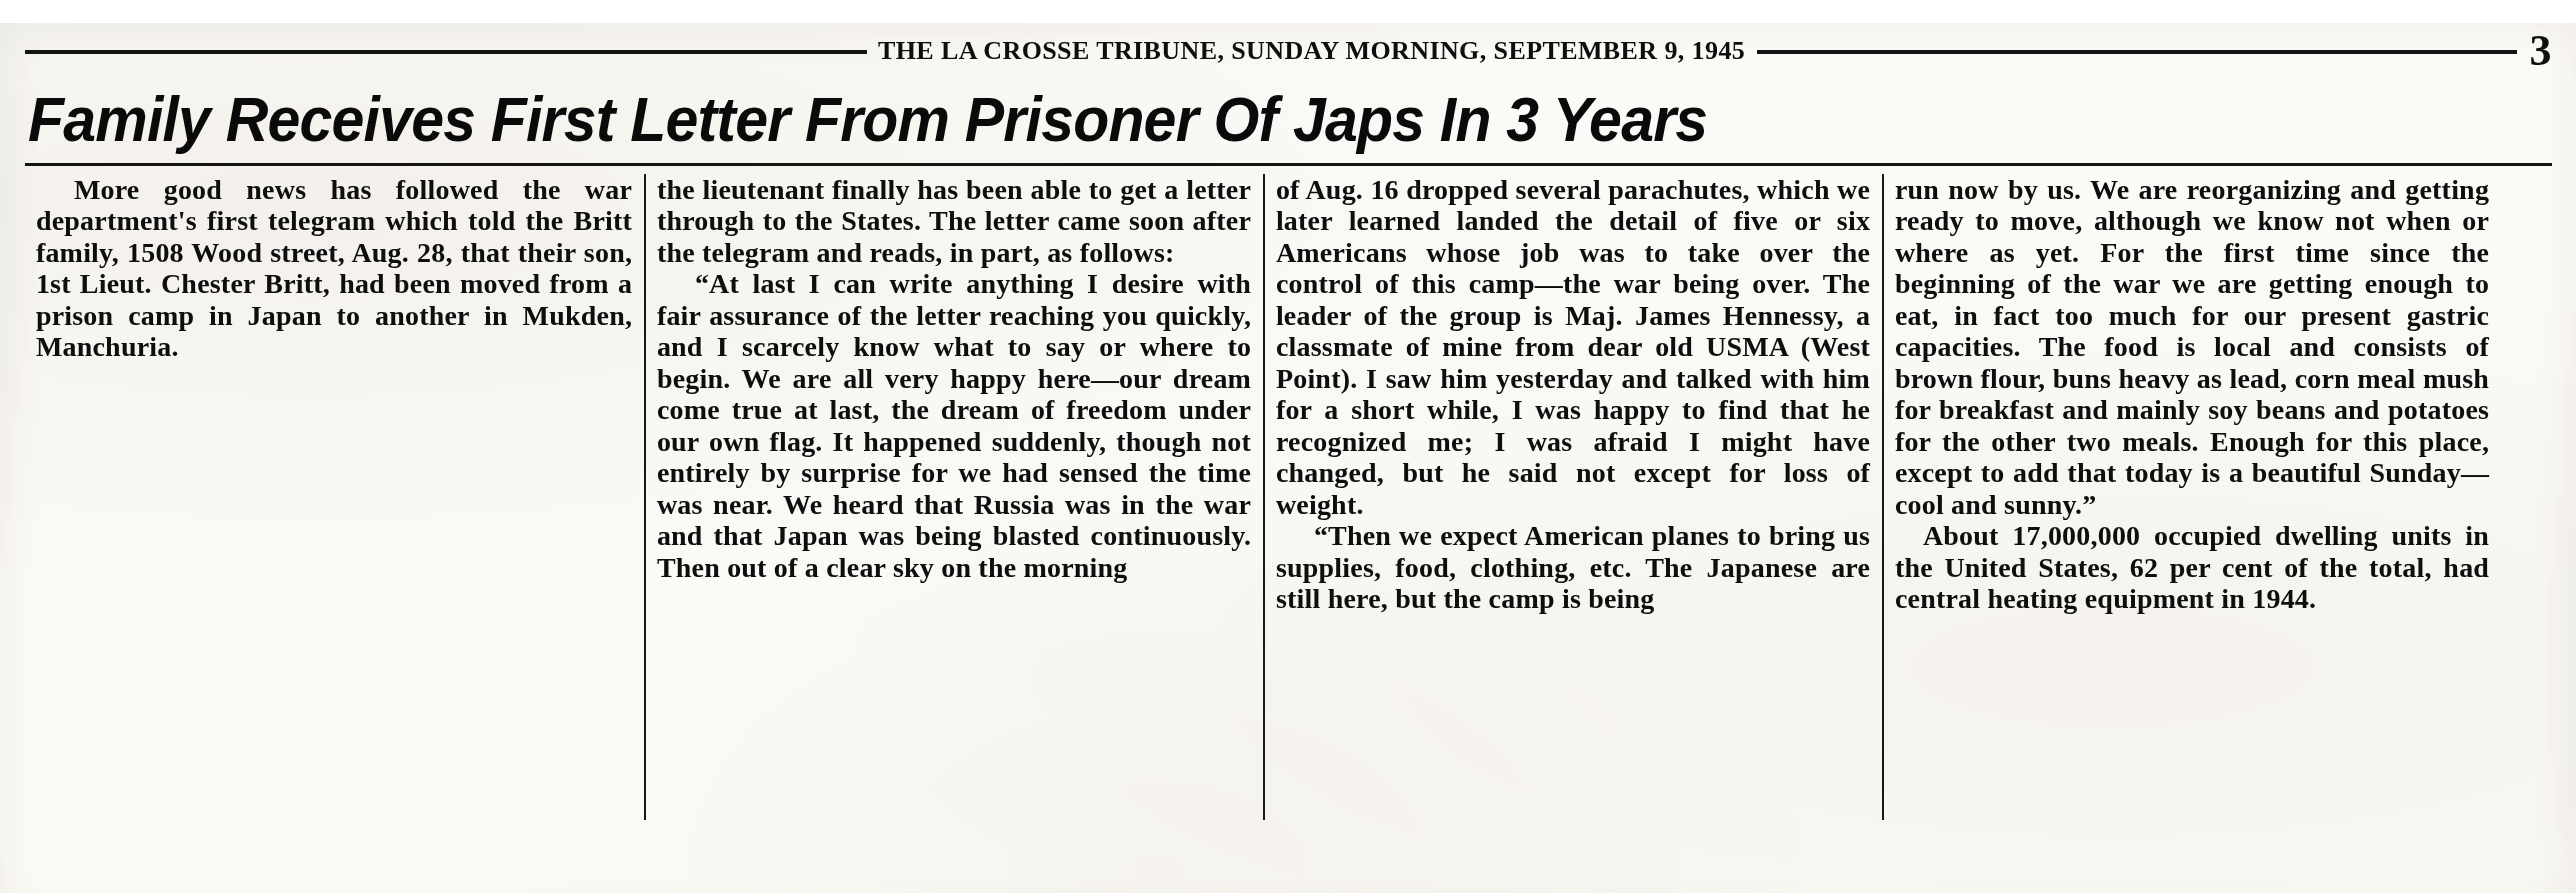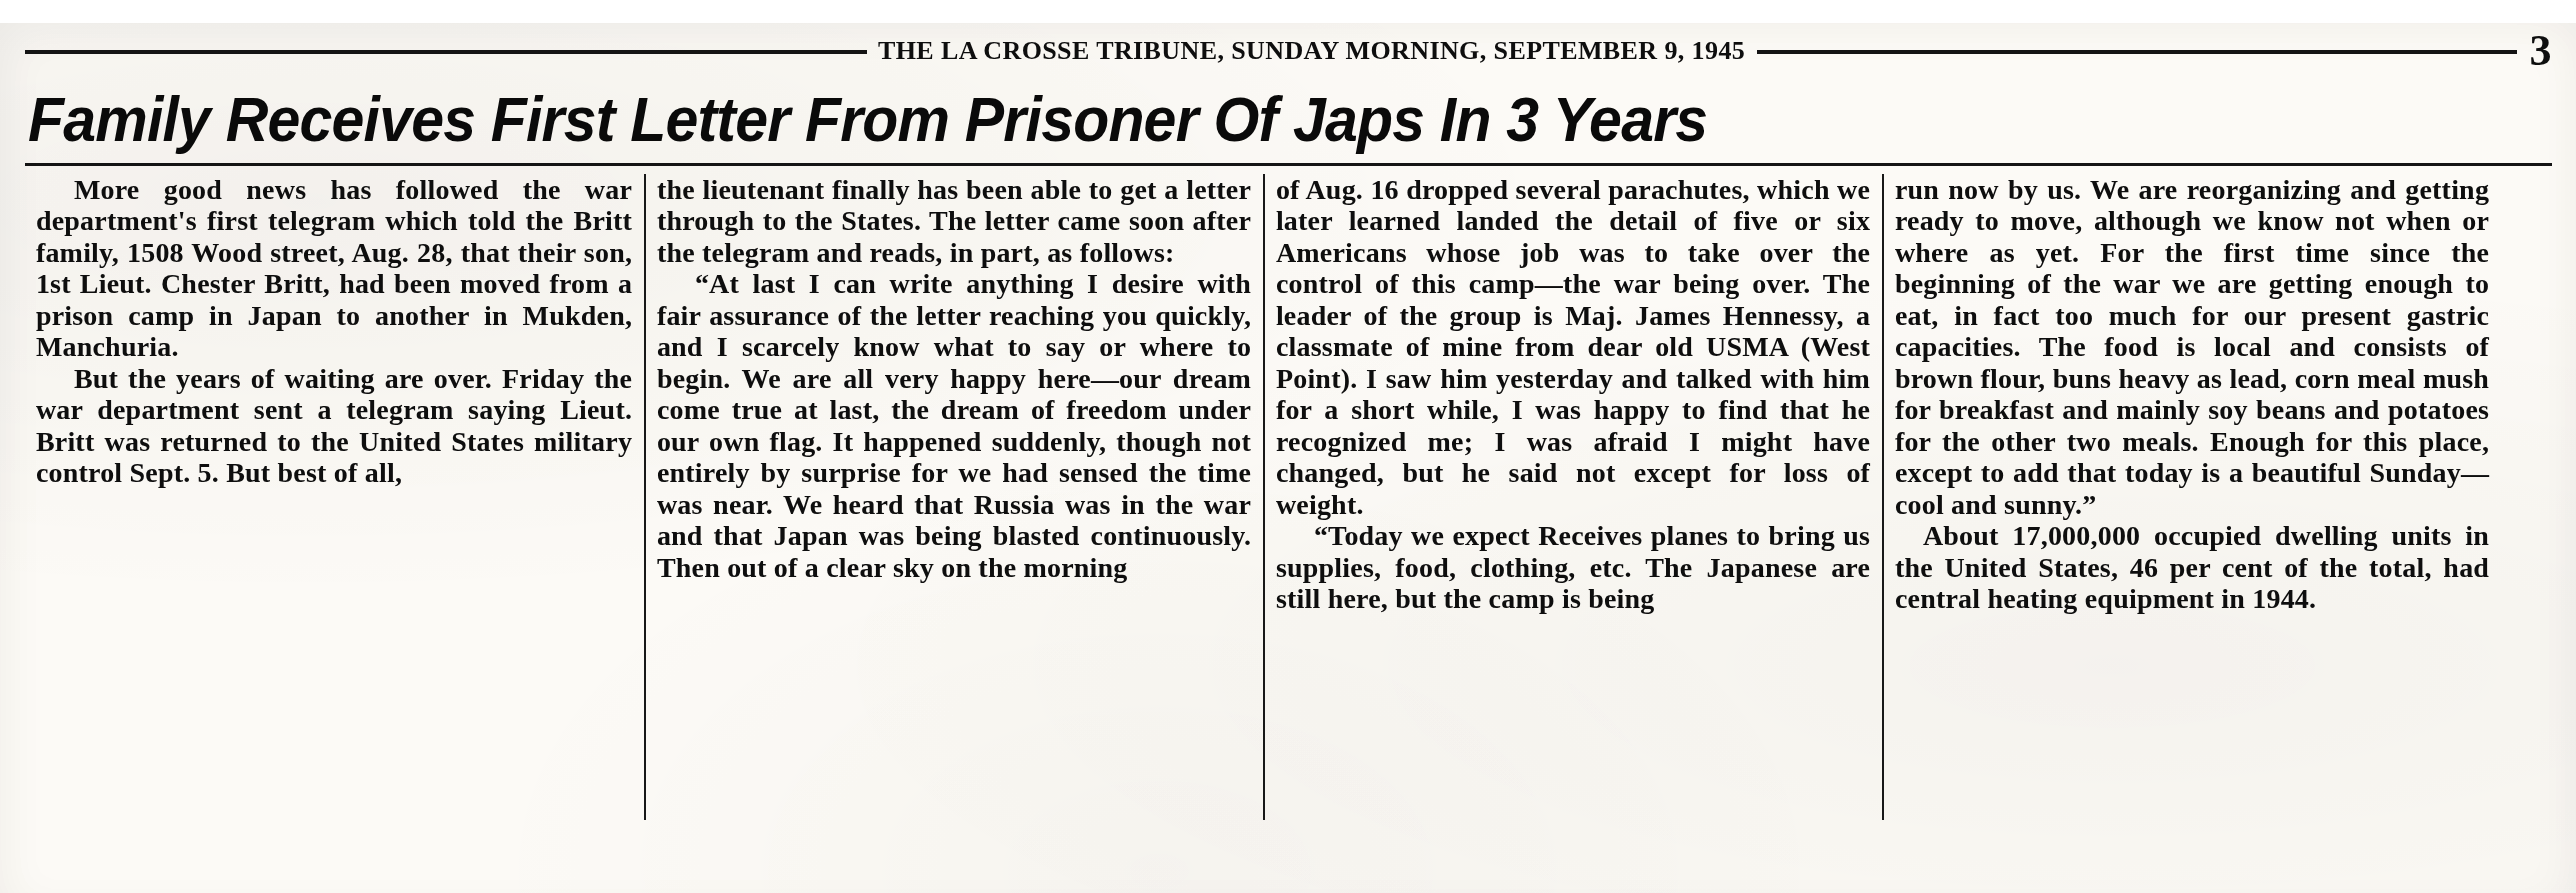--- a/index.html
+++ b/index.html
@@ -147,35 +147,34 @@
     <div class="page-number">3</div>
   </div>
 
   <div class="headline">Family Receives First Letter From Prisoner Of Japs In 3 Years</div>
   <div class="headline-rule"></div>
 
   <div class="columns">
 
     <div class="col">
       <p class="indent">More good news has followed the war department's first telegram which told the Britt family, 1508 Wood street, Aug. 28, that their son, 1st Lieut. Chester Britt, had been moved from a prison camp in Japan to another in Mukden, Manchuria.</p>
-      <p class="indent">But the years of waiting are over. Friday the war department sent a telegram saying Lieut. Britt was returned to the United States military control Sept. 5. But best of all,</p>
     </div>
 
     <div class="col">
       <p class="jump">the lieutenant finally has been able to get a letter through to the States. The letter came soon after the telegram and reads, in part, as follows:</p>
       <p class="indent">“At last I can write anything I desire with fair assurance of the letter reaching you quickly, and I scarcely know what to say or where to begin. We are all very happy here—our dream come true at last, the dream of freedom under our own flag. It happened suddenly, though not entirely by surprise for we had sensed the time was near. We heard that Russia was in the war and that Japan was being blasted continuously. Then out of a clear sky on the morning</p>
     </div>
 
     <div class="col">
       <p class="jump">of Aug. 16 dropped several parachutes, which we later learned landed the detail of five or six Americans whose job was to take over the control of this camp—the war being over. The leader of the group is Maj. James Hennessy, a classmate of mine from dear old USMA (West Point). I saw him yesterday and talked with him for a short while, I was happy to find that he recognized me; I was afraid I might have changed, but he said not except for loss of weight.</p>
-      <p class="indent">“Today we expect Receives planes to bring us supplies, food, clothing, etc. The Japanese are still here, but the camp is being</p>
+      <p class="indent">“Then we expect American planes to bring us supplies, food, clothing, etc. The Japanese are still here, but the camp is being</p>
     </div>
 
     <div class="col">
       <p class="jump">run now by us. We are reorganizing and getting ready to move, although we know not when or where as yet. For the first time since the beginning of the war we are getting enough to eat, in fact too much for our present gastric capacities. The food is local and consists of brown flour, buns heavy as lead, corn meal mush for breakfast and mainly soy beans and potatoes for the other two meals. Enough for this place, except to add that today is a beautiful Sunday—cool and sunny.”</p>
-      <p class="filler-note">About 17,000,000 occupied dwelling units in the United States, 46 per cent of the total, had central heating equipment in 1944.</p>
+      <p class="filler-note">About 17,000,000 occupied dwelling units in the United States, 62 per cent of the total, had central heating equipment in 1944.</p>
     </div>
 
   </div>
 
   <div class="edge-shadow"></div>
 </div>
 
 
 </body></html>

